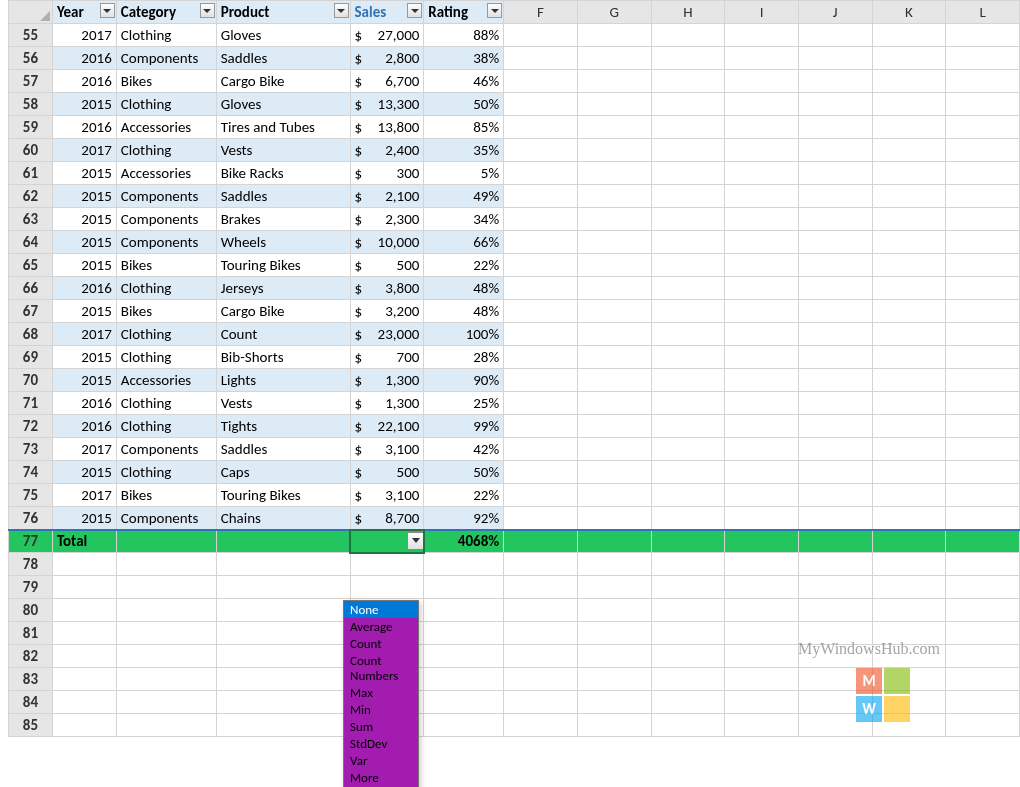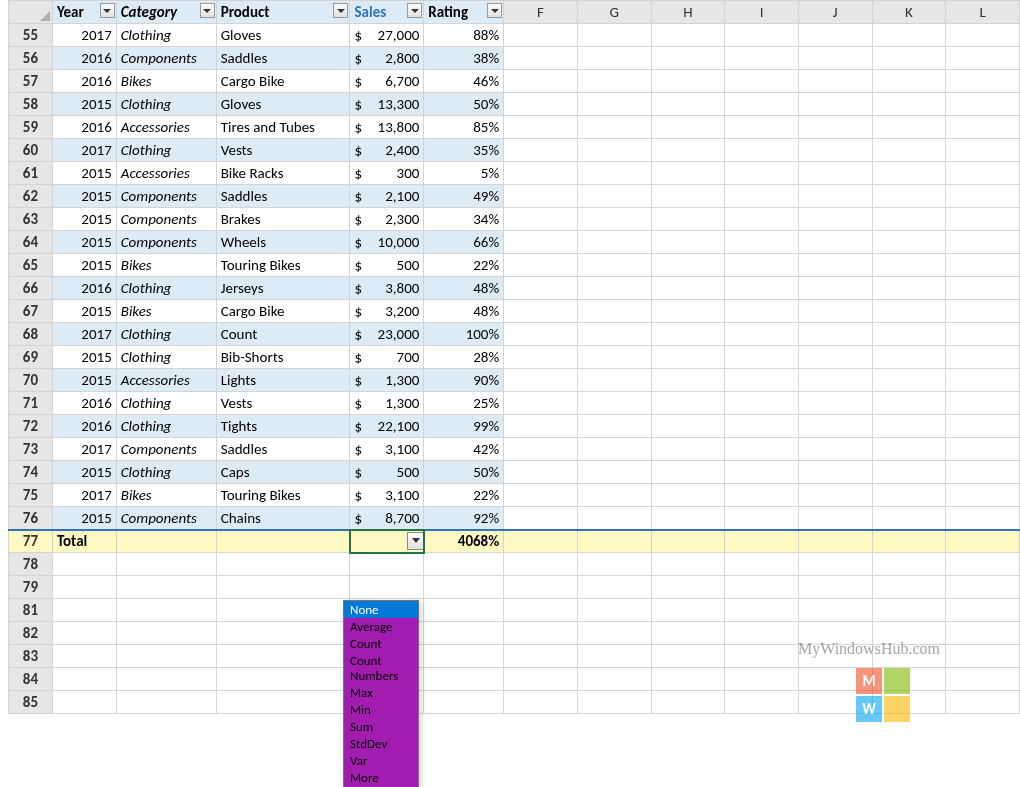--- a/index.html
+++ b/index.html
@@ -49,21 +49,21 @@
     font-weight: normal;
   }
   .row-head {
     width: 44px;
     background: #e6e6e6;
     text-align: center;
     color: #333;
     font-weight: bold;
   }
   .c-year    { width: 64px; text-align: right; }
-  .c-cat     { width: 100px; text-align: left; font-style: italic; }
+  .c-cat     { width: 100px; text-align: left; }
   .c-prod    { width: 134px; text-align: left; }
   .c-sales   { width: 74px; text-align: right; }
   .c-rating  { width: 80px; text-align: right; }
   .c-blank   { width: 74px; }
   .hdr-cell {
     background: #ddebf7;
     position: relative;
     text-align: left;
     padding-right: 18px;
   }
@@ -80,21 +80,21 @@
   }
   .filter-btn::after {
     content: "";
     width: 0; height: 0;
     border-left: 4px solid transparent;
     border-right: 4px solid transparent;
     border-top: 4px solid #333;
   }
   .band { background: #ddebf7; }
   .money-sym { float: left; }
-  .total-row td { border-top: 2px solid #2f75b5; font-weight: bold; background:#fef9c3; }
+  .total-row td { border-top: 2px solid #2f75b5; font-weight: bold; background:#22c55e; }
   .total-row .tot-label { text-align: left; }
   .total-row .tot-rating { text-align: right; }
   
   .tot-sales {
     position: relative;
     outline: 2px solid #217346;
     outline-offset: -1px;
     background: #fff;
   }
   .tot-dd-btn {
@@ -565,20 +565,35 @@
         <td class="c-rating"></td>
         <td class="c-blank"></td>
         <td class="c-blank"></td>
         <td class="c-blank"></td>
         <td class="c-blank"></td>
         <td class="c-blank"></td>
         <td class="c-blank"></td>
         <td class="c-blank"></td>
       </tr>
       <tr>
+        <td class="row-head">80</td>
+        <td class="c-year"></td>
+        <td class="c-cat"></td>
+        <td class="c-prod"></td>
+        <td class="c-sales"></td>
+        <td class="c-rating"></td>
+        <td class="c-blank"></td>
+        <td class="c-blank"></td>
+        <td class="c-blank"></td>
+        <td class="c-blank"></td>
+        <td class="c-blank"></td>
+        <td class="c-blank"></td>
+        <td class="c-blank"></td>
+      </tr>
+      <tr>
         <td class="row-head">81</td>
         <td class="c-year"></td>
         <td class="c-cat"></td>
         <td class="c-prod"></td>
         <td class="c-sales"></td>
         <td class="c-rating"></td>
         <td class="c-blank"></td>
         <td class="c-blank"></td>
         <td class="c-blank"></td>
         <td class="c-blank"></td>

